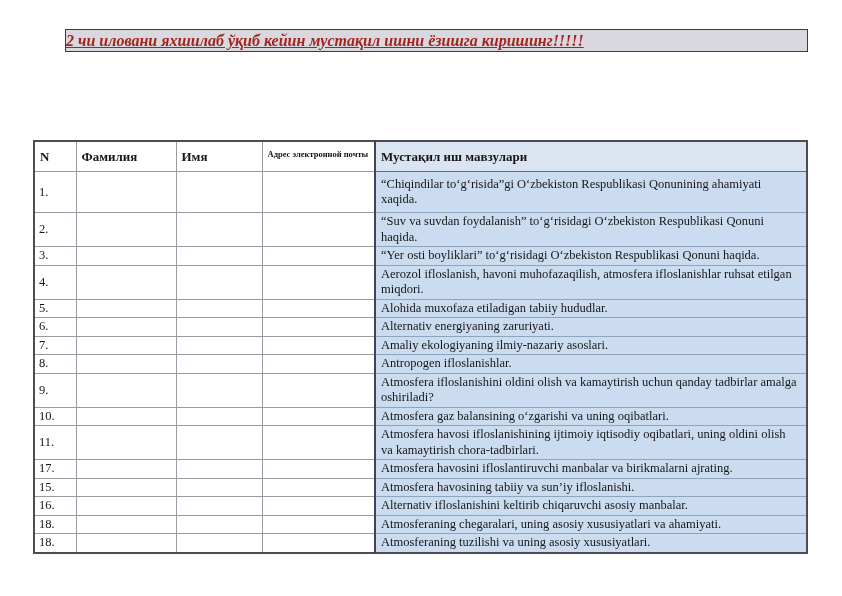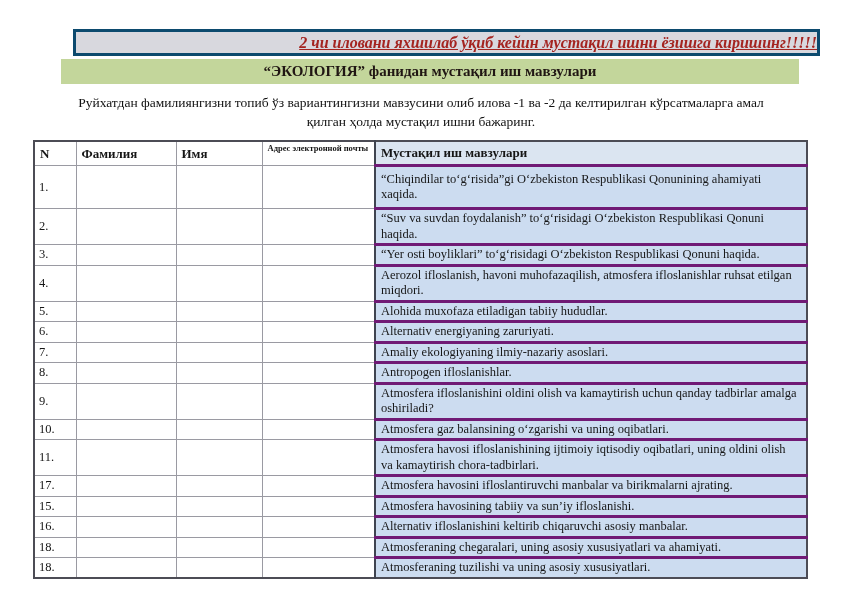--- a/index.html
+++ b/index.html
@@ -12,29 +12,29 @@
     position: relative;
     width: 842px;
     height: 596px;
     background: #ffffff;
     overflow: hidden;
   }
 
   
   .banner1 {
     position: absolute;
-    left: 73px;
+    left: 65px;
     top: 29px;
     width: 741px;
     height: 21px;
     background: var(--banner1-bg, #d8d8de);
-    border: 3px solid #0c4a6e;
+    border: 1px solid #0c4a6e;
     display: flex;
     align-items: center;
-    justify-content: flex-end;
+    justify-content: flex-start;
   }
   .banner1 span {
     font-size: 16px;
     font-weight: bold;
     font-style: italic;
     text-decoration: underline;
     color: var(--banner1-text, #a42420);
     white-space: nowrap;
   }
 
@@ -99,61 +99,57 @@
     text-align: left;
     font-weight: bold;
     height: 21px;
     font-size: 13px;
     color: #161616;
   }
   table.topics th.email-h {
     font-size: 8.5px;
     line-height: 1.15;
     vertical-align: top;
-    padding-top: 2px;
+    padding-top: 8px;
     font-weight: bold;
   }
   table.topics th.topic-h {
     background: var(--topic-header-bg, #dbe5f1);
     border-left: 2px solid #3f4450;
     border-bottom: 1px solid #5b718b;
     font-size: 13px;
   }
   table.topics td {
     height: 15px;
     line-height: 15px;
     color: #161616;
   }
   table.topics td.topic {
     background: var(--topic-cell-bg, #ccdcf0);
     border-left: 2px solid #3f4450;
-    border-top: 3px solid #701a75;
+    border-top: 1px solid #701a75;
     border-bottom: 1px solid #8fa3bd;
     line-height: 15.5px;
     padding: 1px 6px 1px 5px;
   }
   table.topics tr.tall-1 td { height: 38px; }
   table.topics td.num {
     padding-left: 4px;
   }
 </style>
 </head>
 <body>
 
 <div class="page">
 
   <div class="banner1">
     <span>2 чи иловани яхшилаб ўқиб кейин мустақил ишни ёзишга киришинг!!!!!</span>
   </div>
 
-  <div class="banner2">
-    <span>“ЭКОЛОГИЯ” фанидан мустақил иш мавзулари</span>
-  </div>
-
-  <div class="instructions">Руйхатдан фамилиянгизни топиб ўз вариантингизни мавзусини олиб илова -1 ва -2 да келтирилган кўрсатмаларга амал қилган ҳолда мустақил ишни бажаринг.</div>
+
 
   <div class="table-wrap">
     <table class="topics">
       <colgroup>
         <col class="c-n">
           <col class="c-surname">
           <col class="c-name">
           <col class="c-email">
           <col class="c-topic">
       </colgroup>

